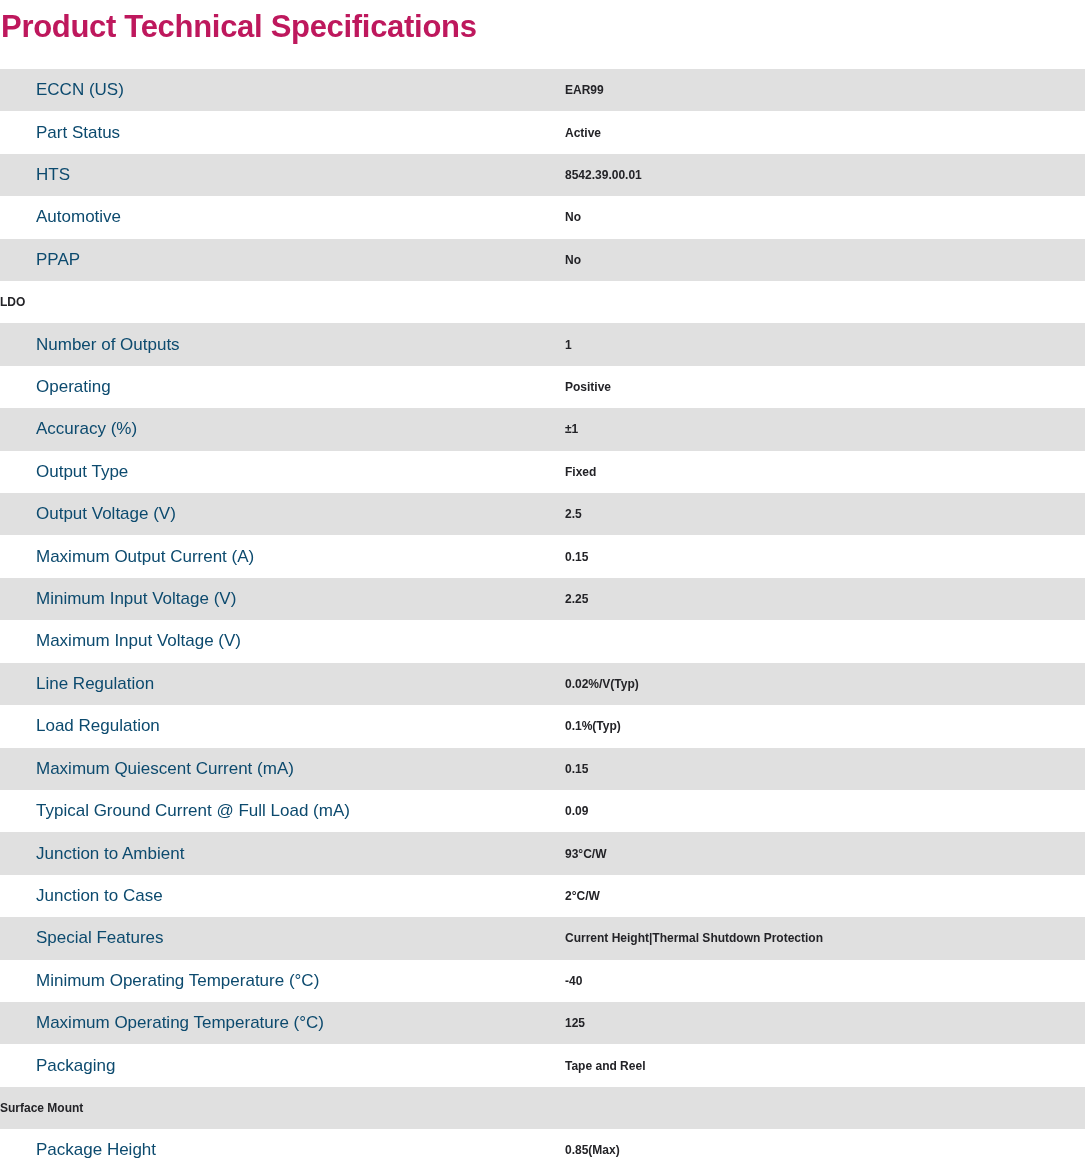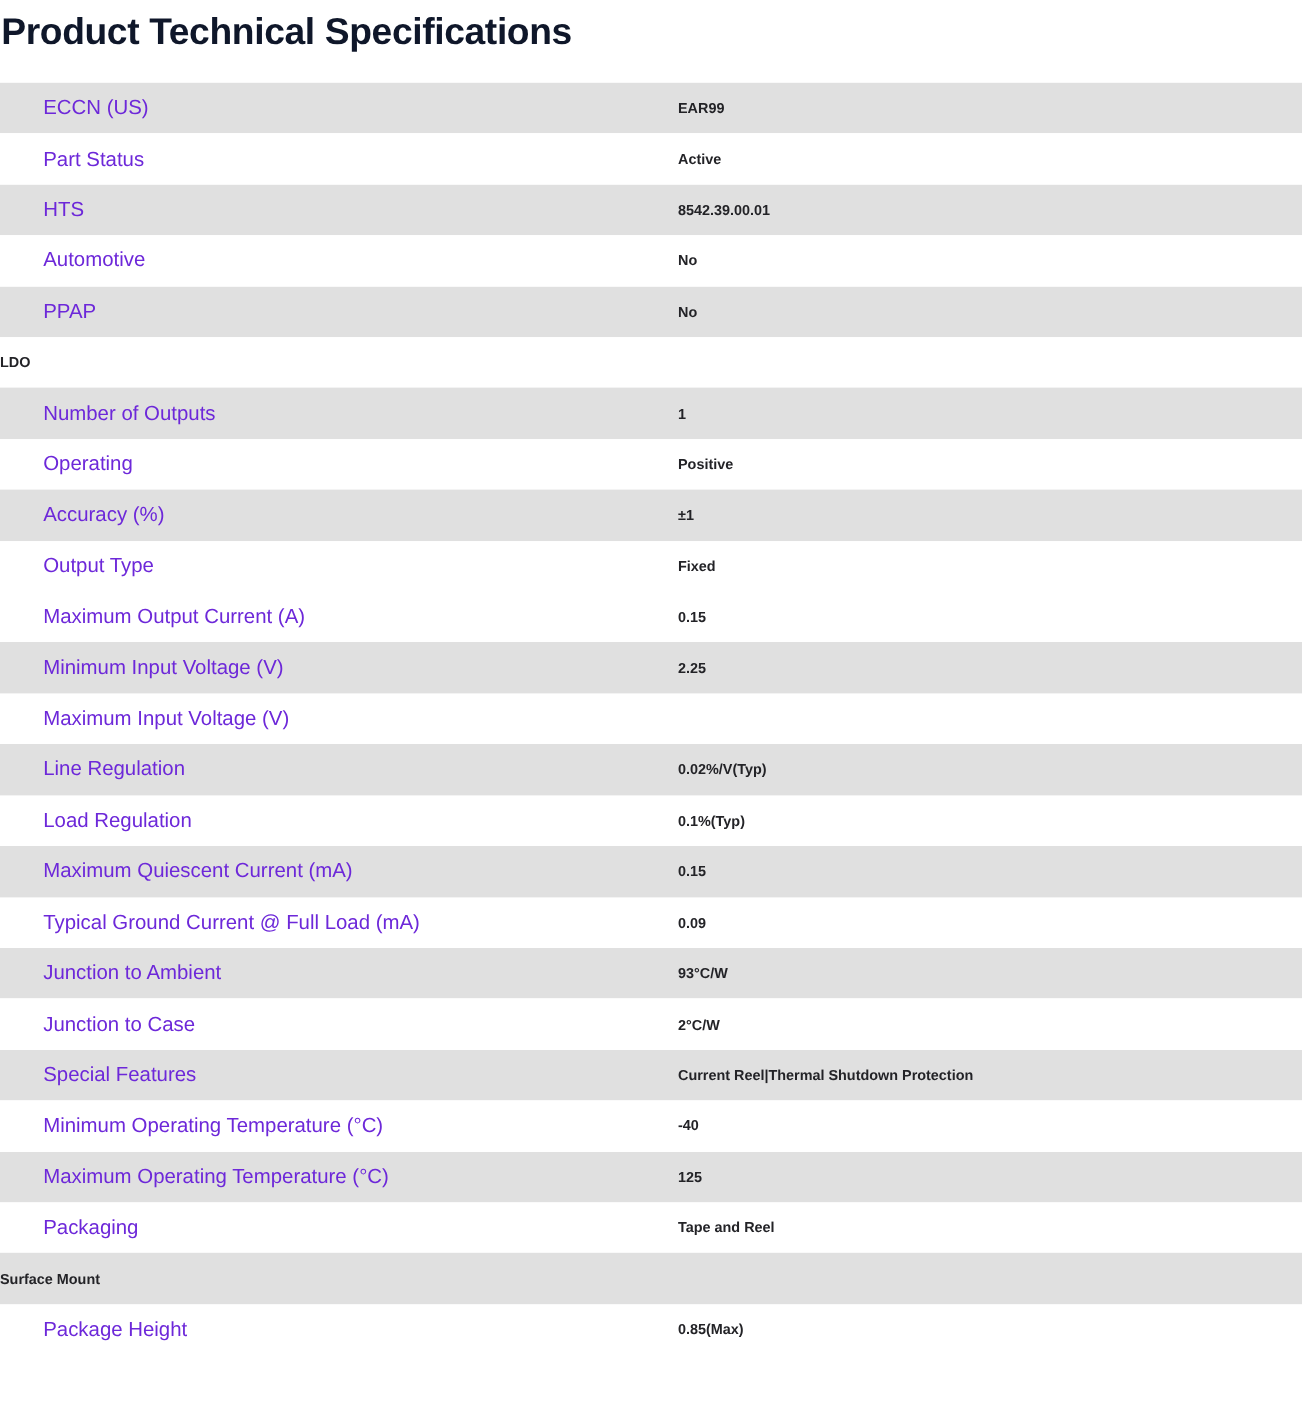--- a/index.html
+++ b/index.html
@@ -8,37 +8,37 @@
     background: #ffffff;
     font-family: "Liberation Sans", sans-serif;
   }
   .page { width: 1085px; }
   .page-title {
     padding: 9px 16px 0 1px;
     height: 69px;
     font-size: 31px;
     font-weight: 700;
     letter-spacing: -0.3px;
-    color: #0f172a;
+    color: #be185d;
   }
   .spec-table { width: 1085px; }
   .spec-row {
     display: flex;
     align-items: center;
     height: 42.42px;
     width: 100%;
     background: #ffffff;
   }
   .spec-row.stripe { background: #e0e0e0; }
   .spec-label {
     width: 565px;
     padding-left: 36px;
     font-size: 17px;
     font-weight: 400;
-    color: #6d28d9;
+    color: #0c4a6e;
     white-space: nowrap;
     overflow: hidden;
   }
   .spec-value {
     flex: 1;
     font-size: 12px;
     font-weight: 700;
     color: #232327;
     white-space: nowrap;
     overflow: hidden;
@@ -83,20 +83,24 @@
     <div class="spec-value">Positive</div>
   </div>
       <div class="spec-row stripe">
     <div class="spec-label">Accuracy (%)</div>
     <div class="spec-value">±1</div>
   </div>
       <div class="spec-row">
     <div class="spec-label">Output Type</div>
     <div class="spec-value">Fixed</div>
   </div>
+      <div class="spec-row stripe">
+    <div class="spec-label">Output Voltage (V)</div>
+    <div class="spec-value">2.5</div>
+  </div>
       <div class="spec-row">
     <div class="spec-label">Maximum Output Current (A)</div>
     <div class="spec-value">0.15</div>
   </div>
       <div class="spec-row stripe">
     <div class="spec-label">Minimum Input Voltage (V)</div>
     <div class="spec-value">2.25</div>
   </div>
       <div class="spec-row">
     <div class="spec-label">Maximum Input Voltage (V)</div>
@@ -120,21 +124,21 @@
       <div class="spec-row stripe">
     <div class="spec-label">Junction to Ambient</div>
     <div class="spec-value">93°C/W</div>
   </div>
       <div class="spec-row">
     <div class="spec-label">Junction to Case</div>
     <div class="spec-value">2°C/W</div>
   </div>
       <div class="spec-row stripe">
     <div class="spec-label">Special Features</div>
-    <div class="spec-value">Current Reel|Thermal Shutdown Protection</div>
+    <div class="spec-value">Current Height|Thermal Shutdown Protection</div>
   </div>
       <div class="spec-row">
     <div class="spec-label">Minimum Operating Temperature (°C)</div>
     <div class="spec-value">-40</div>
   </div>
       <div class="spec-row stripe">
     <div class="spec-label">Maximum Operating Temperature (°C)</div>
     <div class="spec-value">125</div>
   </div>
       <div class="spec-row">

